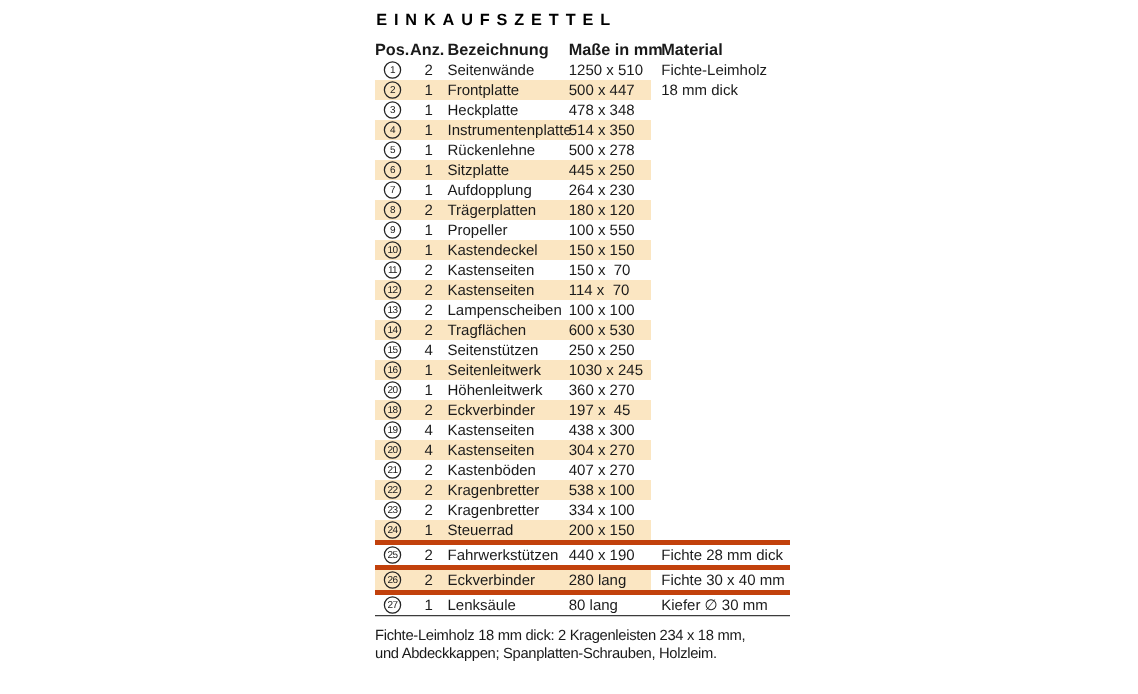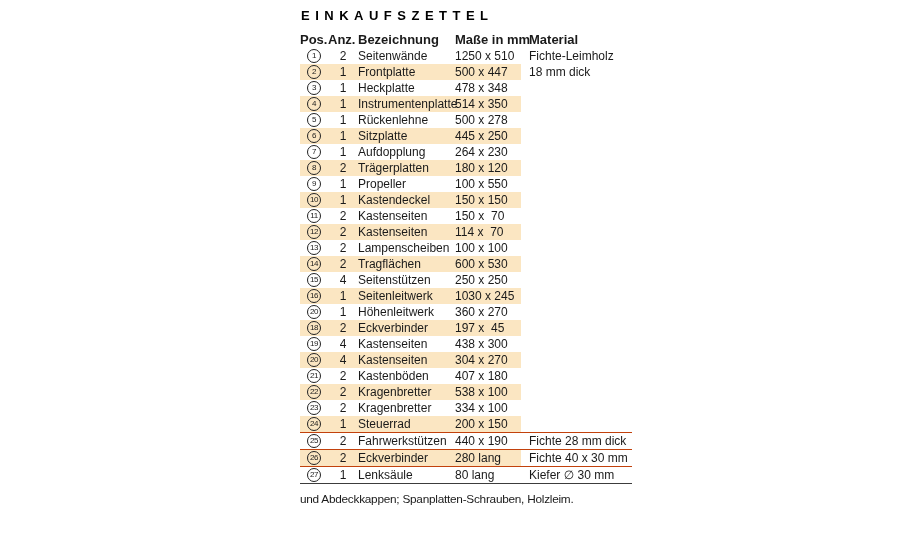--- a/index.html
+++ b/index.html
@@ -41,21 +41,21 @@
   }
   .h-mass { text-align: right; white-space: pre; }
   .h-mat  { padding-left: 8px; white-space: nowrap; }
   .row {
     height: 16px;
     font-size: 12px;
   }
   .row.shaded {
     background: linear-gradient(to right, #fbe6c2 0, #fbe6c2 221px, transparent 221px);
   }
-  .row.ruled-top { border-top: 1px solid #c2410c; }
+  .row.ruled-top { border-top: 4px solid #c2410c; }
   .row.ruled-bottom { border-bottom: 1px solid #3c3c3c; }
   .c-pos { display: flex; justify-content: center; }
   .circ {
     width: 12px;
     height: 12px;
     border: 1px solid #222;
     border-radius: 50%;
     display: flex;
     align-items: center;
     justify-content: center;
@@ -270,21 +270,21 @@
     <span class="c-name">Kastenseiten</span>
     <span class="c-mass">304 x 270</span>
     <span class="c-mat"></span>
   </div>
       <div class="row">
     <span class="c-pos">
       <span class="circ">21</span>
     </span>
     <span class="c-anz">2</span>
     <span class="c-name">Kastenböden</span>
-    <span class="c-mass">407 x 180</span>
+    <span class="c-mass">407 x 270</span>
     <span class="c-mat"></span>
   </div>
       <div class="row shaded">
     <span class="c-pos">
       <span class="circ">22</span>
     </span>
     <span class="c-anz">2</span>
     <span class="c-name">Kragenbretter</span>
     <span class="c-mass">538 x 100</span>
     <span class="c-mat"></span>
@@ -316,29 +316,30 @@
     <span class="c-mass">440 x 190</span>
     <span class="c-mat">Fichte 28 mm dick</span>
   </div>
       <div class="row shaded ruled-top">
     <span class="c-pos">
       <span class="circ">26</span>
     </span>
     <span class="c-anz">2</span>
     <span class="c-name">Eckverbinder</span>
     <span class="c-mass">280 lang</span>
-    <span class="c-mat">Fichte 40 x 30 mm</span>
+    <span class="c-mat">Fichte 30 x 40 mm</span>
   </div>
       <div class="row ruled-top ruled-bottom">
     <span class="c-pos">
       <span class="circ">27</span>
     </span>
     <span class="c-anz">1</span>
     <span class="c-name">Lenksäule</span>
     <span class="c-mass">80 lang</span>
     <span class="c-mat">Kiefer ∅ 30 mm</span>
   </div>
     </div>
 
   <div class="notes" id="notes">
+      <div class="note-line">Fichte-Leimholz 18 mm dick: 2 Kragenleisten 234 x 18 mm,</div>
       <div class="note-line">und Abdeckkappen; Spanplatten-Schrauben, Holzleim.</div>
     </div>
 </div>
 
 </body></html>

